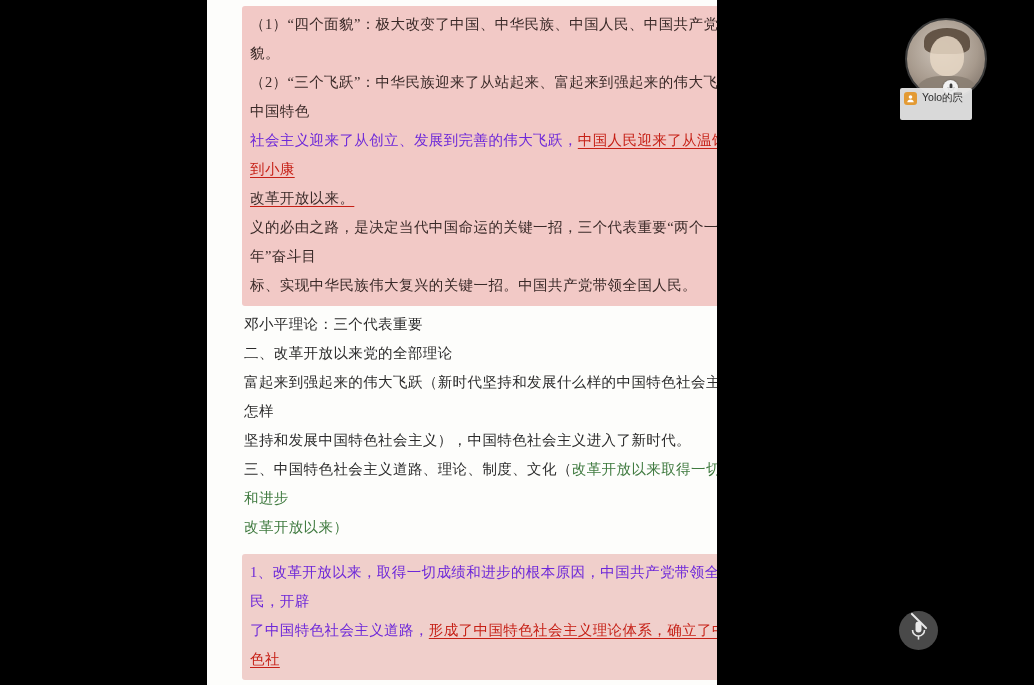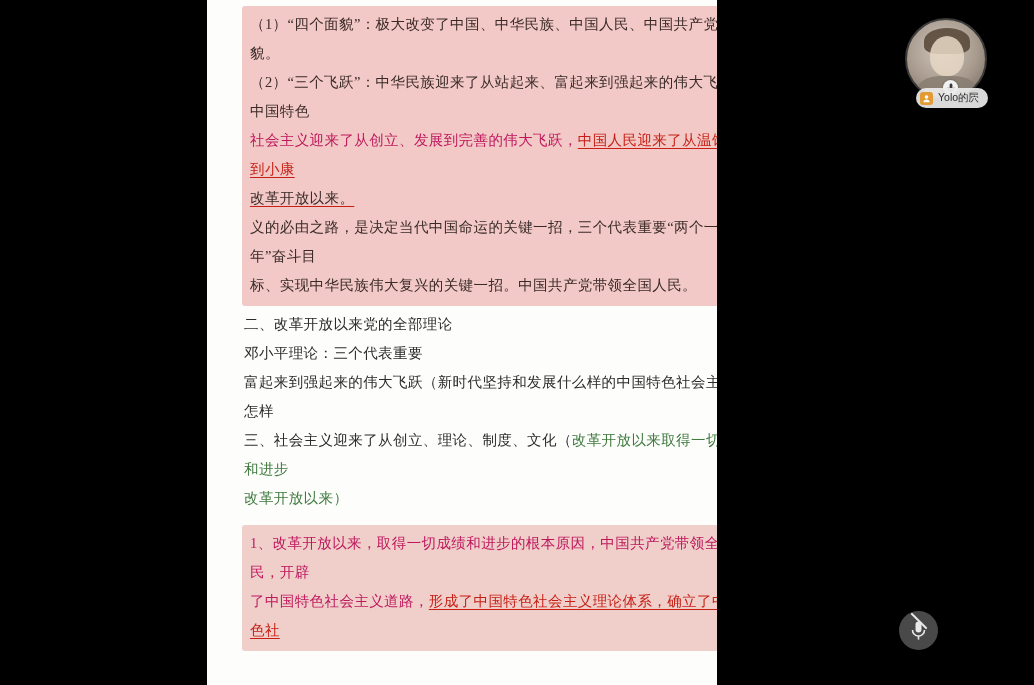--- a/index.html
+++ b/index.html
@@ -54,21 +54,21 @@
     padding: 4px 8px 6px 8px;
     margin: 0 0 2px 0;
   }
   .hl-block .line { color: #3a2a28; }
   .hl-block2 {
     background: #f0cfcb;
     border-radius: 3px;
     padding: 4px 8px 6px 8px;
     margin-top: 6px;
   }
-  .red { color: #be185d; }
+  .red { color: #6d28d9; }
   .red-u {
     color: #c62016;
     text-decoration: underline;
     text-decoration-color: #c62016;
     text-underline-offset: 3px;
   }
   .green { color: #3f7a3f; }
   .plain-section { padding: 2px 2px 0 2px; }
   .gap-sm { height: 6px; }
   
@@ -139,27 +139,26 @@
     align-items: center;
     justify-content: center;
     box-shadow: 0 0 2px rgba(0,0,0,.4);
   }
   .mic-badge svg { display: block; }
   .name-chip {
     position: absolute;
     left: 900px;
     top: 88px;
     height: 20px;
-    padding: 0 9px 0 4px;
+    padding: 0 9px 12px 4px;
     background: rgba(235,235,235,0.92);
-    border-radius: 10px;
+    border-radius: 2px;
     display: flex;
     align-items: center;
     gap: 5px;
-    margin-left: 16px;
   }
   .name-chip-icon {
     width: 13px;
     height: 13px;
     border-radius: 3px;
     background: #e39a33;
     display: flex;
     align-items: center;
     justify-content: center;
   }
@@ -207,24 +206,25 @@
       <div class="hl-block">
         <div class="line red">（1）“四个面貌”：极大改变了中国、中华民族、中国人民、中国共产党的面貌。</div>
         <div class="line red">（2）“三个飞跃”：中华民族迎来了从站起来、富起来到强起来的伟大飞跃，中国特色</div>
         <div class="line"><span class="red">社会主义迎来了从创立、发展到完善的伟大飞跃，</span><span class="red-u">中国人民迎来了从温饱不足到小康</span></div>
         <div class="line red-u">改革开放以来。</div>
         <div class="line red">义的必由之路，是决定当代中国命运的关键一招，三个代表重要“两个一百年”奋斗目</div>
         <div class="line red">标、实现中华民族伟大复兴的关键一招。中国共产党带领全国人民。</div>
       </div>
 
       <div class="plain-section">
+        <div class="line">邓小平理论：三个代表重要</div>
         <div class="line">二、改革开放以来党的全部理论</div>
-        <div class="line">邓小平理论：三个代表重要</div>
         <div class="line">富起来到强起来的伟大飞跃（新时代坚持和发展什么样的中国特色社会主义、怎样</div>
-        <div class="line"><span>三、社会主义迎来了从创立、理论、制度、文化（</span><span class="green">改革开放以来取得一切成绩和进步</span></div>
+        <div class="line">坚持和发展中国特色社会主义），中国特色社会主义进入了新时代。</div>
+        <div class="line"><span>三、中国特色社会主义道路、理论、制度、文化（</span><span class="green">改革开放以来取得一切成绩和进步</span></div>
         <div class="line green">改革开放以来）</div>
       </div>
 
       <div class="gap-sm"></div>
 
       <div class="hl-block2">
         <div class="line red">1、改革开放以来，取得一切成绩和进步的根本原因，中国共产党带领全国人民，开辟</div>
         <div class="line"><span class="red">了中国特色社会主义道路，</span><span class="red-u">形成了中国特色社会主义理论体系，确立了中国特色社</span></div>
 
       </div>

